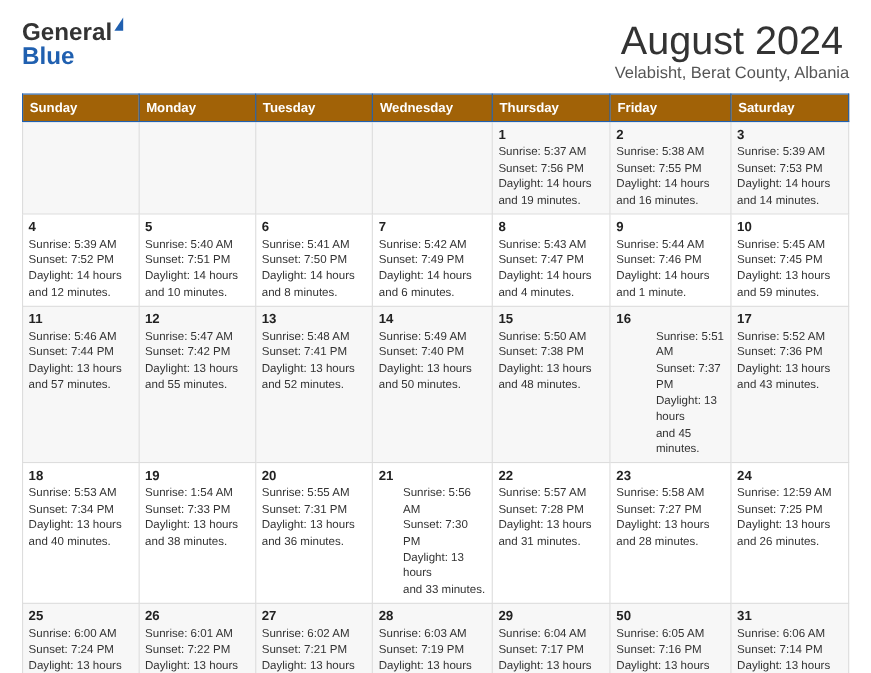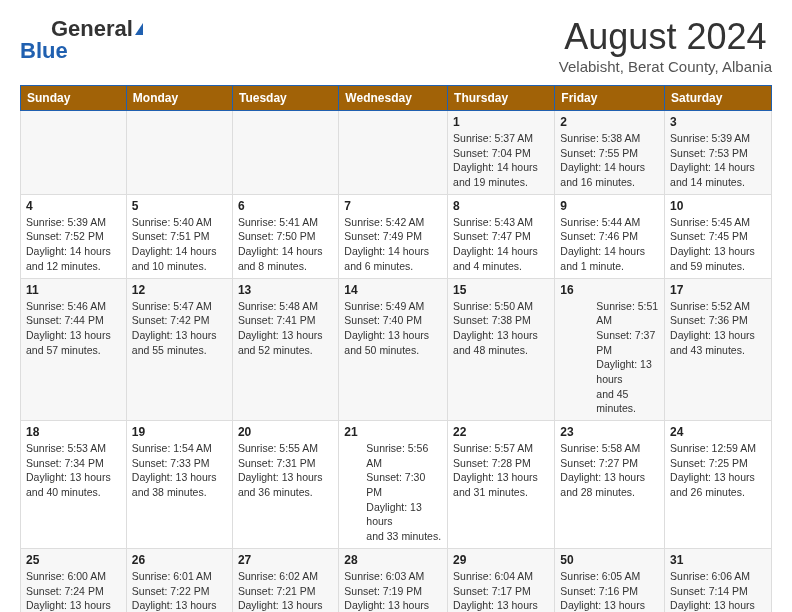--- a/index.html
+++ b/index.html
@@ -23,21 +23,21 @@
     }
     .logo-triangle {
       width: 0; height: 0;
       display: inline-block;
       border-left: 8px solid transparent;
       border-bottom: 12px solid #2060b0;
       margin-left: 2px;
       vertical-align: middle;
     }
     .logo-line {
-      display: flex; align-items: center; margin-left: 31px;
+      display: flex; 
     }
     .title-area {
       text-align: center;
     }
     .month-title {
       font-size: 36px;
       color: #333;
       font-weight: normal;
     }
     .location {
@@ -119,21 +119,21 @@
   </thead>
   <tbody id="calendar-body">
       <tr>
         <td class="empty-cell"></td>
         <td class="empty-cell"></td>
         <td class="empty-cell"></td>
         <td class="empty-cell"></td>
         <td>
           <div class="day-num">1</div>
           <div class="day-info" style="white-space: pre-line;">Sunrise: 5:37 AM
-Sunset: 7:04 PM
+Sunset: 7:56 PM
 Daylight: 14 hours
 and 19 minutes.</div>
         </td>
         <td>
           <div class="day-num">2</div>
           <div class="day-info" style="white-space: pre-line;">Sunrise: 5:38 AM
 Sunset: 7:55 PM
 Daylight: 14 hours
 and 16 minutes.</div>
         </td>

